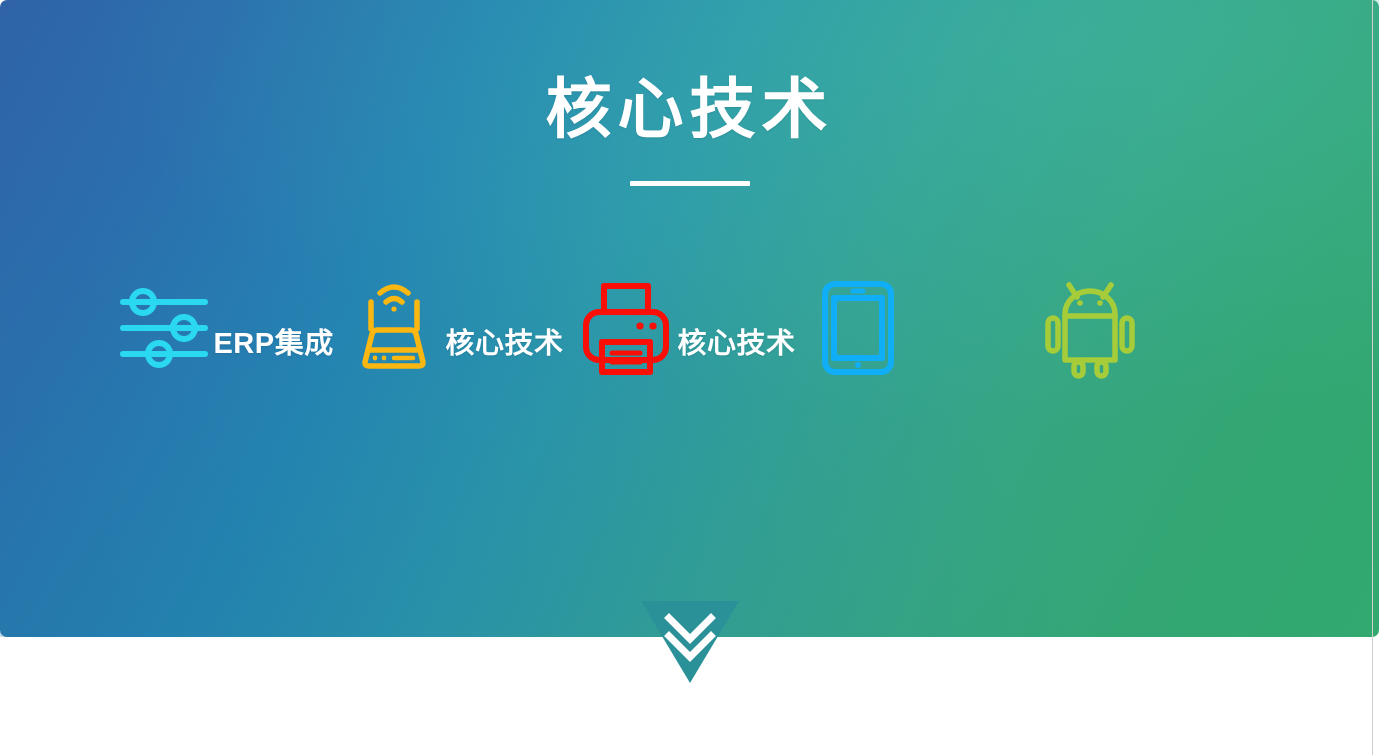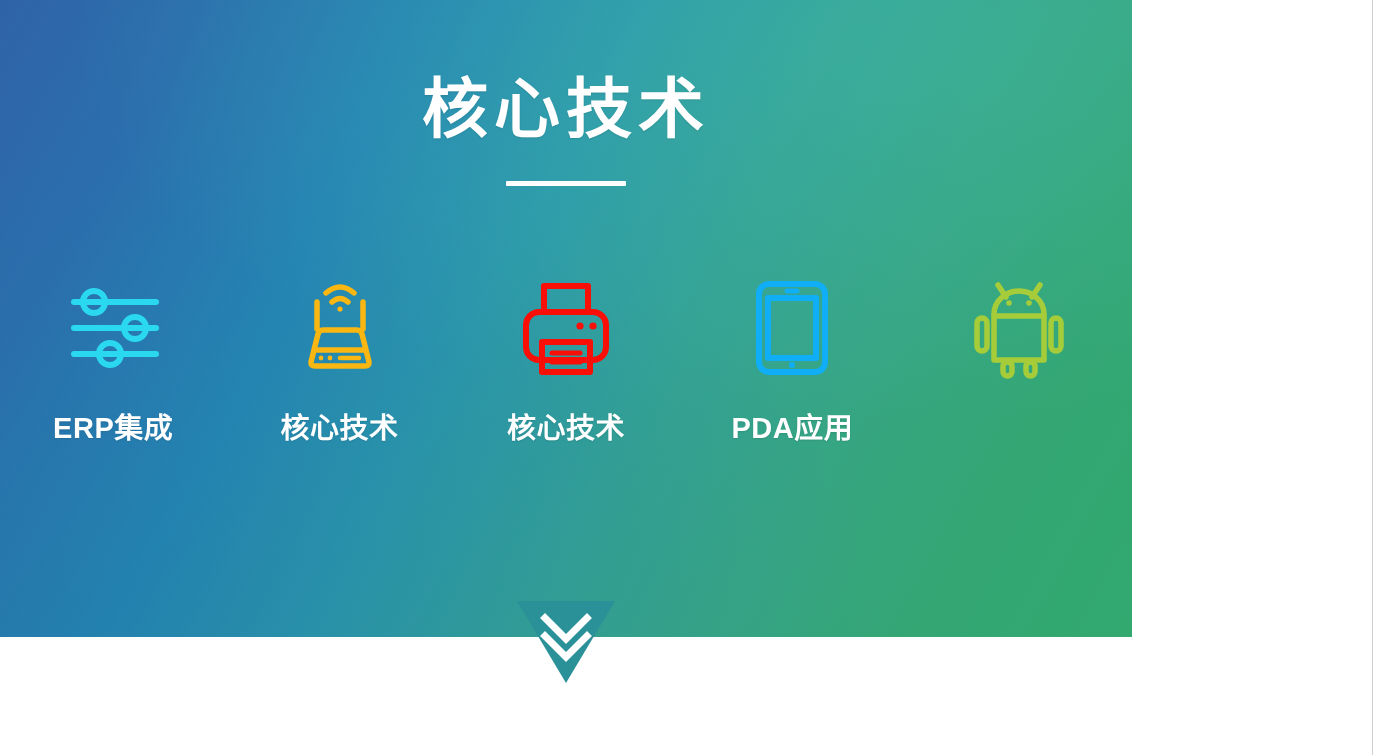--- a/index.html
+++ b/index.html
@@ -14,33 +14,34 @@
     overflow: hidden;
     font-family: "Liberation Sans", "DejaVu Sans", sans-serif;
     position: relative;
   }
 
   
   .hero {
     position: absolute;
     left: 0;
     top: 0;
-    width: 1132px;
+    width: 1379px;
     height: 637px;
     background:
       linear-gradient(118deg,
         #2f63a8 0%,
         #2b6fae 14%,
         #2585b4 30%,
         #2b97ab 44%,
         #33a195 58%,
         #36a583 72%,
         #33a673 86%,
         #31a96f 100%);
     overflow: visible;
+    border-radius: 7px;
   }
   
   .hero::after {
     content: "";
     position: absolute;
     inset: 0;
     background:
       radial-gradient(130% 110% at 78% 6%, rgba(70,190,170,0.38) 0%, rgba(70,190,170,0.0) 55%),
       radial-gradient(120% 120% at 6% 96%, rgba(30,120,160,0.30) 0%, rgba(30,120,160,0.0) 60%);
     pointer-events: none;
@@ -86,21 +87,21 @@
     left: 0;
     top: 276px;
     width: 100%;
     display: flex;
     justify-content: center;
     align-items: flex-start;
   }
   .feature {
     width: 232px;
     display: flex;
-    flex-direction: column;
+    flex-direction: row;
     align-items: center;
     text-align: center;
   }
   .feature-icon {
     height: 104px;
     display: flex;
     align-items: center;
     justify-content: center;
   }
   .feature-label {
@@ -223,21 +224,20 @@
 
             <rect x="19" y="8" width="66" height="88" rx="10"></rect>
 
             <rect x="28" y="22" width="48" height="60"></rect>
 
             <line x1="47" y1="15" x2="57" y2="15" stroke-width="5"></line>
 
             <circle cx="52" cy="89" r="3" fill="#10aef6" stroke="none"></circle>
           </svg>
         </div>
-        <div class="feature-label">PDA应用</div>
       </div>
 
       <div class="feature">
         <div class="feature-icon">
           <svg width="104" height="104" viewBox="0 0 104 104" fill="none" stroke="#a6cd39" stroke-width="5.5" stroke-linecap="round" stroke-linejoin="round">
 
             <line x1="31" y1="9" x2="39" y2="21"></line>
             <line x1="73" y1="9" x2="65" y2="21"></line>
 
             <path d="M27 38 A25 23 0 0 1 77 38"></path>

